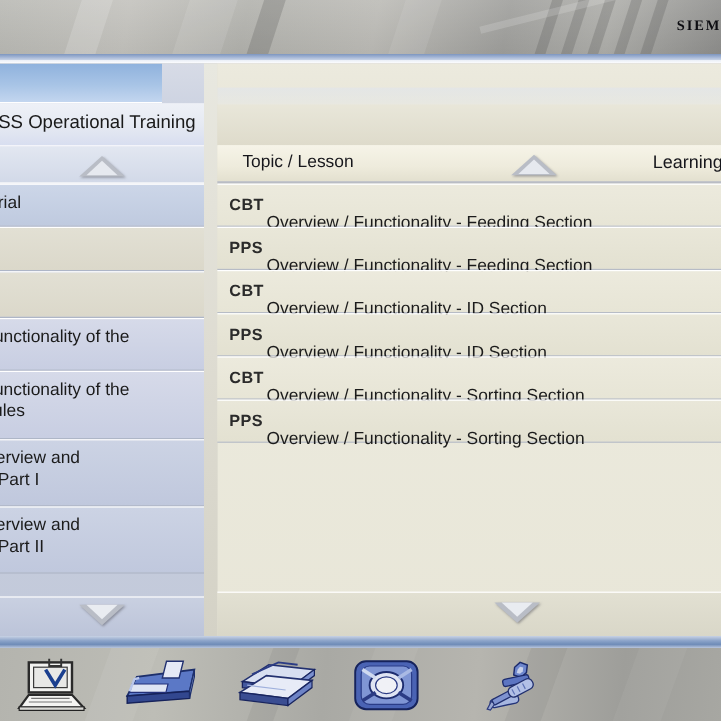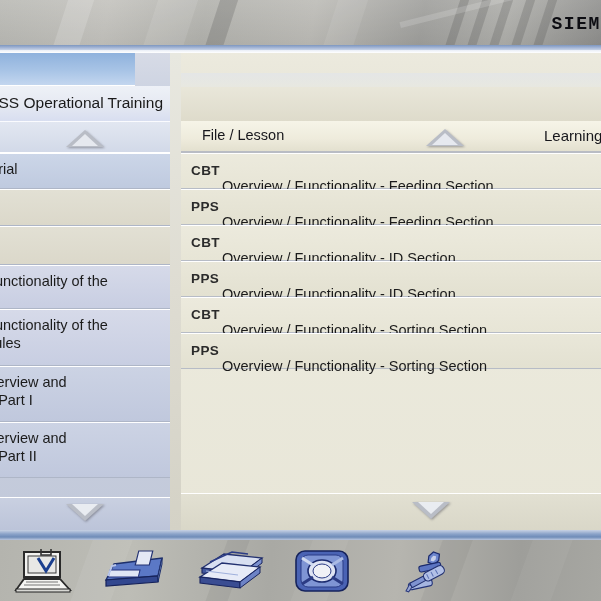--- a/index.html
+++ b/index.html
@@ -21,22 +21,22 @@
   #top-banner .photo-streak{
     position:absolute; background:rgba(255,255,255,0.16);
     transform:skewX(-18deg);
   }
   #top-banner .photo-dark{
     position:absolute; background:rgba(60,60,62,0.20);
     transform:skewX(-18deg);
   }
   #siemens-logo{
     position:absolute; right:0px; top:14px;
-    font-size:18px; font-weight:bold; letter-spacing:1.6px;
-    color:#0d0d12; font-family:Liberation Mono, monospace;
+    font-size:12px; font-weight:bold; letter-spacing:1.6px;
+    color:#0d0d12; font-family:Liberation Serif, serif;
     white-space:nowrap;
   }
   #banner-rule{
     position:absolute; left:0; top:45px; width:601px; height:5px;
     background:linear-gradient(180deg,#7d96bf 0%,#9db0d2 45%,#c8d3e6 100%);
   }
   #banner-rule2{
     position:absolute; left:0; top:50px; width:601px; height:3px;
     background:linear-gradient(180deg,#e9eef6 0%,#ffffff 100%);
   }
@@ -286,21 +286,21 @@
 
 <div id="panel-gap"></div>
 
 <div id="right-panel">
 
   <div id="header-spacer">
     <div class="shade"></div>
   </div>
 
   <div id="table-header">
-    <div id="th-topic">File / Lesson</div>
+    <div id="th-topic">Topic / Lesson</div>
     <div id="th-sort-tri">
       <div class="tri-up" style="position:relative;left:0;top:0;"></div>
       <div class="tri-up-hl" style="left:6px;top:4px;"></div>
     </div>
     <div id="th-learning">Learning</div>
   </div>
 
   <div id="rows">
     <div class="row">
       <span class="tag">CBT</span>

